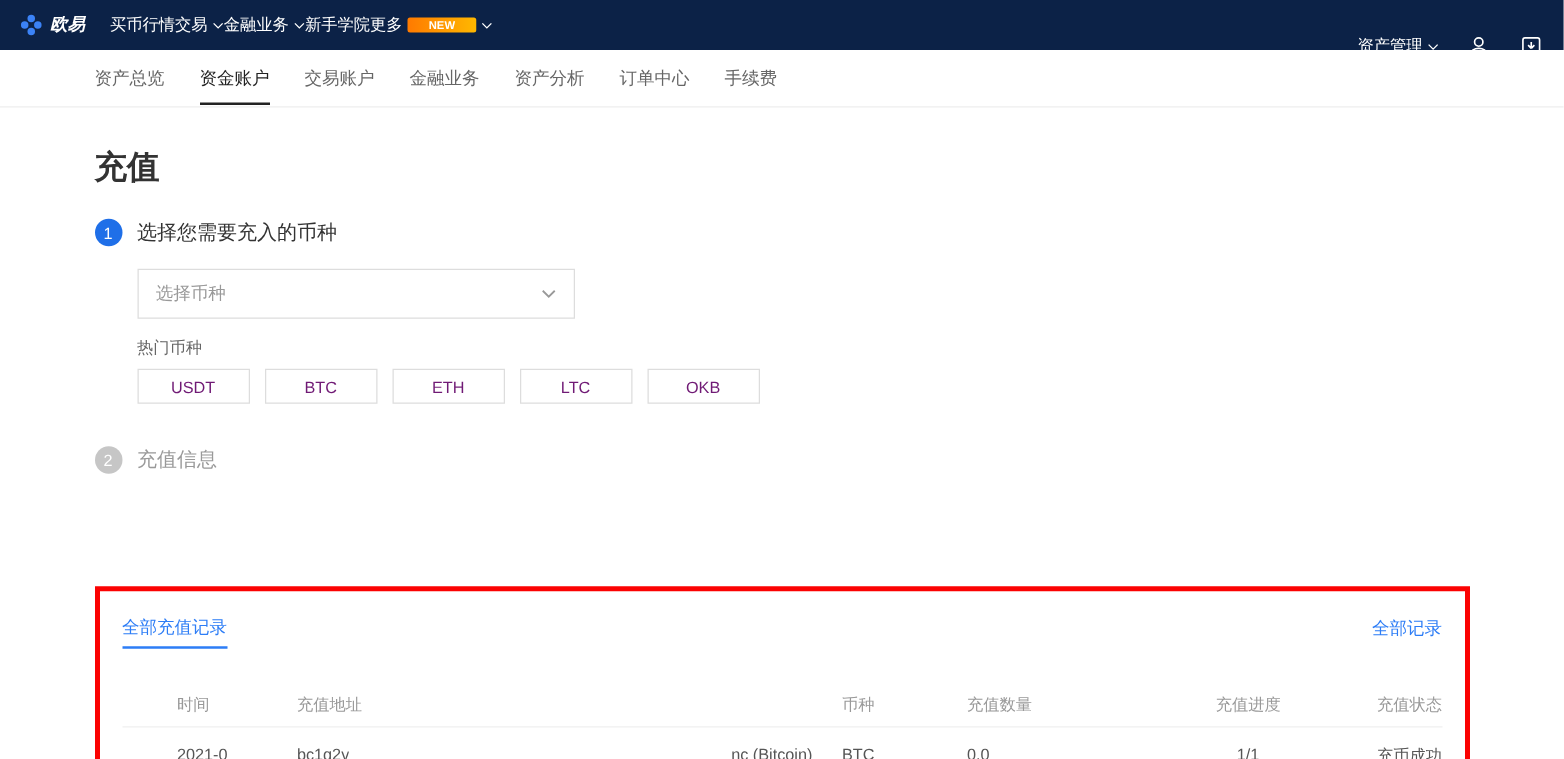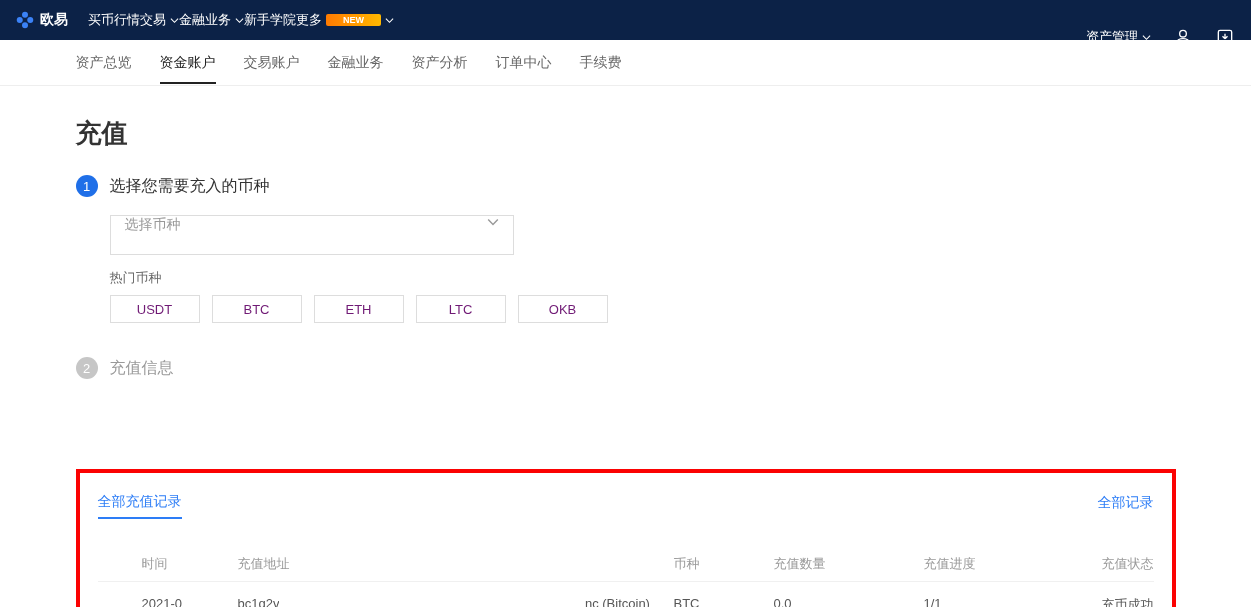--- a/index.html
+++ b/index.html
@@ -1,20 +1,20 @@
 <!DOCTYPE html>
 <html><head>
 <meta charset="utf-8">
 <style>
 * { margin: 0; padding: 0; box-sizing: border-box; }
 body { font-family: -apple-system, BlinkMacSystemFont, "Segoe UI", "PingFang SC", "Microsoft YaHei", sans-serif; background: #fff; color: #333; width: 1251px; }
 
 
 .topnav { background: #0c2247; height: 40px; display: flex; align-items: center; padding: 0 16px; color: #fff; font-size: 13px; }
-.topnav .logo { display: flex; align-items: flex-start; gap: 6px; margin-right: 20px; }
+.topnav .logo { display: flex; align-items: flex-start; gap: 6px; margin-right: 20px; font-style: italic; }
 .topnav .logo-icon { width: 18px; height: 18px; }
 .topnav .logo-text { font-weight: 600; font-size: 14px; }
 .topnav .nav-left { display: flex; align-items: center; }
 .topnav .nav-item { display: flex; align-items: center; gap: 4px; cursor: pointer; white-space: nowrap; }
 .topnav .chev { width: 9px; height: 9px; }
 .topnav .new-badge { background: linear-gradient(90deg, #ff7a00, #ffb800); font-size: 9px; padding: 1px 17px; border-radius: 2px; color: #fff; font-weight: 600; }
 .topnav .spacer { flex: 1; }
 .topnav .nav-right { display: flex; gap: 22px; align-items: center; margin-top: 34px; }
 .icon-btn { width: 20px; height: 20px; display: flex; align-items: center; justify-content: center; cursor: pointer; }
 
@@ -30,41 +30,41 @@
 .page-title { font-size: 26px; font-weight: 600; margin-bottom: 24px; }
 .step { display: flex; align-items: center; gap: 12px; margin-bottom: 18px; }
 .step-num { width: 22px; height: 22px; border-radius: 50%; display: flex; align-items: center; justify-content: center; color: #fff; font-size: 13px; }
 .step-num.active { background: #1f6fe8; }
 .step-num.inactive { background: #c6c6c6; }
 .step-title { font-size: 16px; }
 .step-title.inactive { color: #999; }
 
 .indented { margin-left: 34px; }
 
-.select-box { width: 404px; height: 40px; border: 1px solid #ddd; display: flex; align-items: flex-start; justify-content: space-between; padding: 0 14px; cursor: pointer; color: #999; font-size: 14px; }
+.select-box { width: 350px; height: 40px; border: 1px solid #ddd; display: flex; align-items: center; justify-content: space-between; padding: 0 14px; cursor: pointer; color: #999; font-size: 14px; }
 .hot-label { font-size: 13px; color: #666; margin: 14px 0 8px 0; }
 .hot-coins { display: flex; gap: 12px; }
 .coin-chip { width: 90px; height: 28px; border: 1px solid #ddd; display: flex; align-items: center; justify-content: center; font-size: 13px; color: #701a75; cursor: pointer; }
 
 .step2 { margin-top: 34px; }
 
 
 .records-panel { border: 4px solid #fb0202; margin-top: 90px; padding: 14px 18px 28px 18px; position: relative; }
 .records-tabs { display: flex; justify-content: space-between; align-items: center; }
 .records-tab { font-size: 14px; color: #2d7df6; padding: 6px 0; border-bottom: 2px solid #2d7df6; display: inline-block; }
 .records-all-link { font-size: 14px; color: #2d7df6; cursor: pointer; }
 
 .records-table { width: 100%; margin-top: 28px; font-size: 13px; }
 .records-header { display: flex; color: #999; padding: 8px 0; border-bottom: 1px solid #f0f0f0; }
 .records-row { display: flex; padding: 14px 0 0 0; align-items: flex-start; color: #555; }
 .col-time { width: 140px; padding-left: 44px; }
 .col-addr { flex: 1; }
 .col-coin { width: 100px; }
 .col-amt { width: 150px; }
-.col-prog { width: 150px; }
+.col-prog { width: 150px; text-align: center; }
 .col-status { width: 80px; text-align: right; }
 .addr-text { color: #555; }
 .redact { background: #fff; color: #fff; border-radius: 2px; }
 </style>
 </head>
 <body>
 
 <div class="topnav">
   <div class="logo">
     <svg class="logo-icon" viewBox="0 0 24 24">

